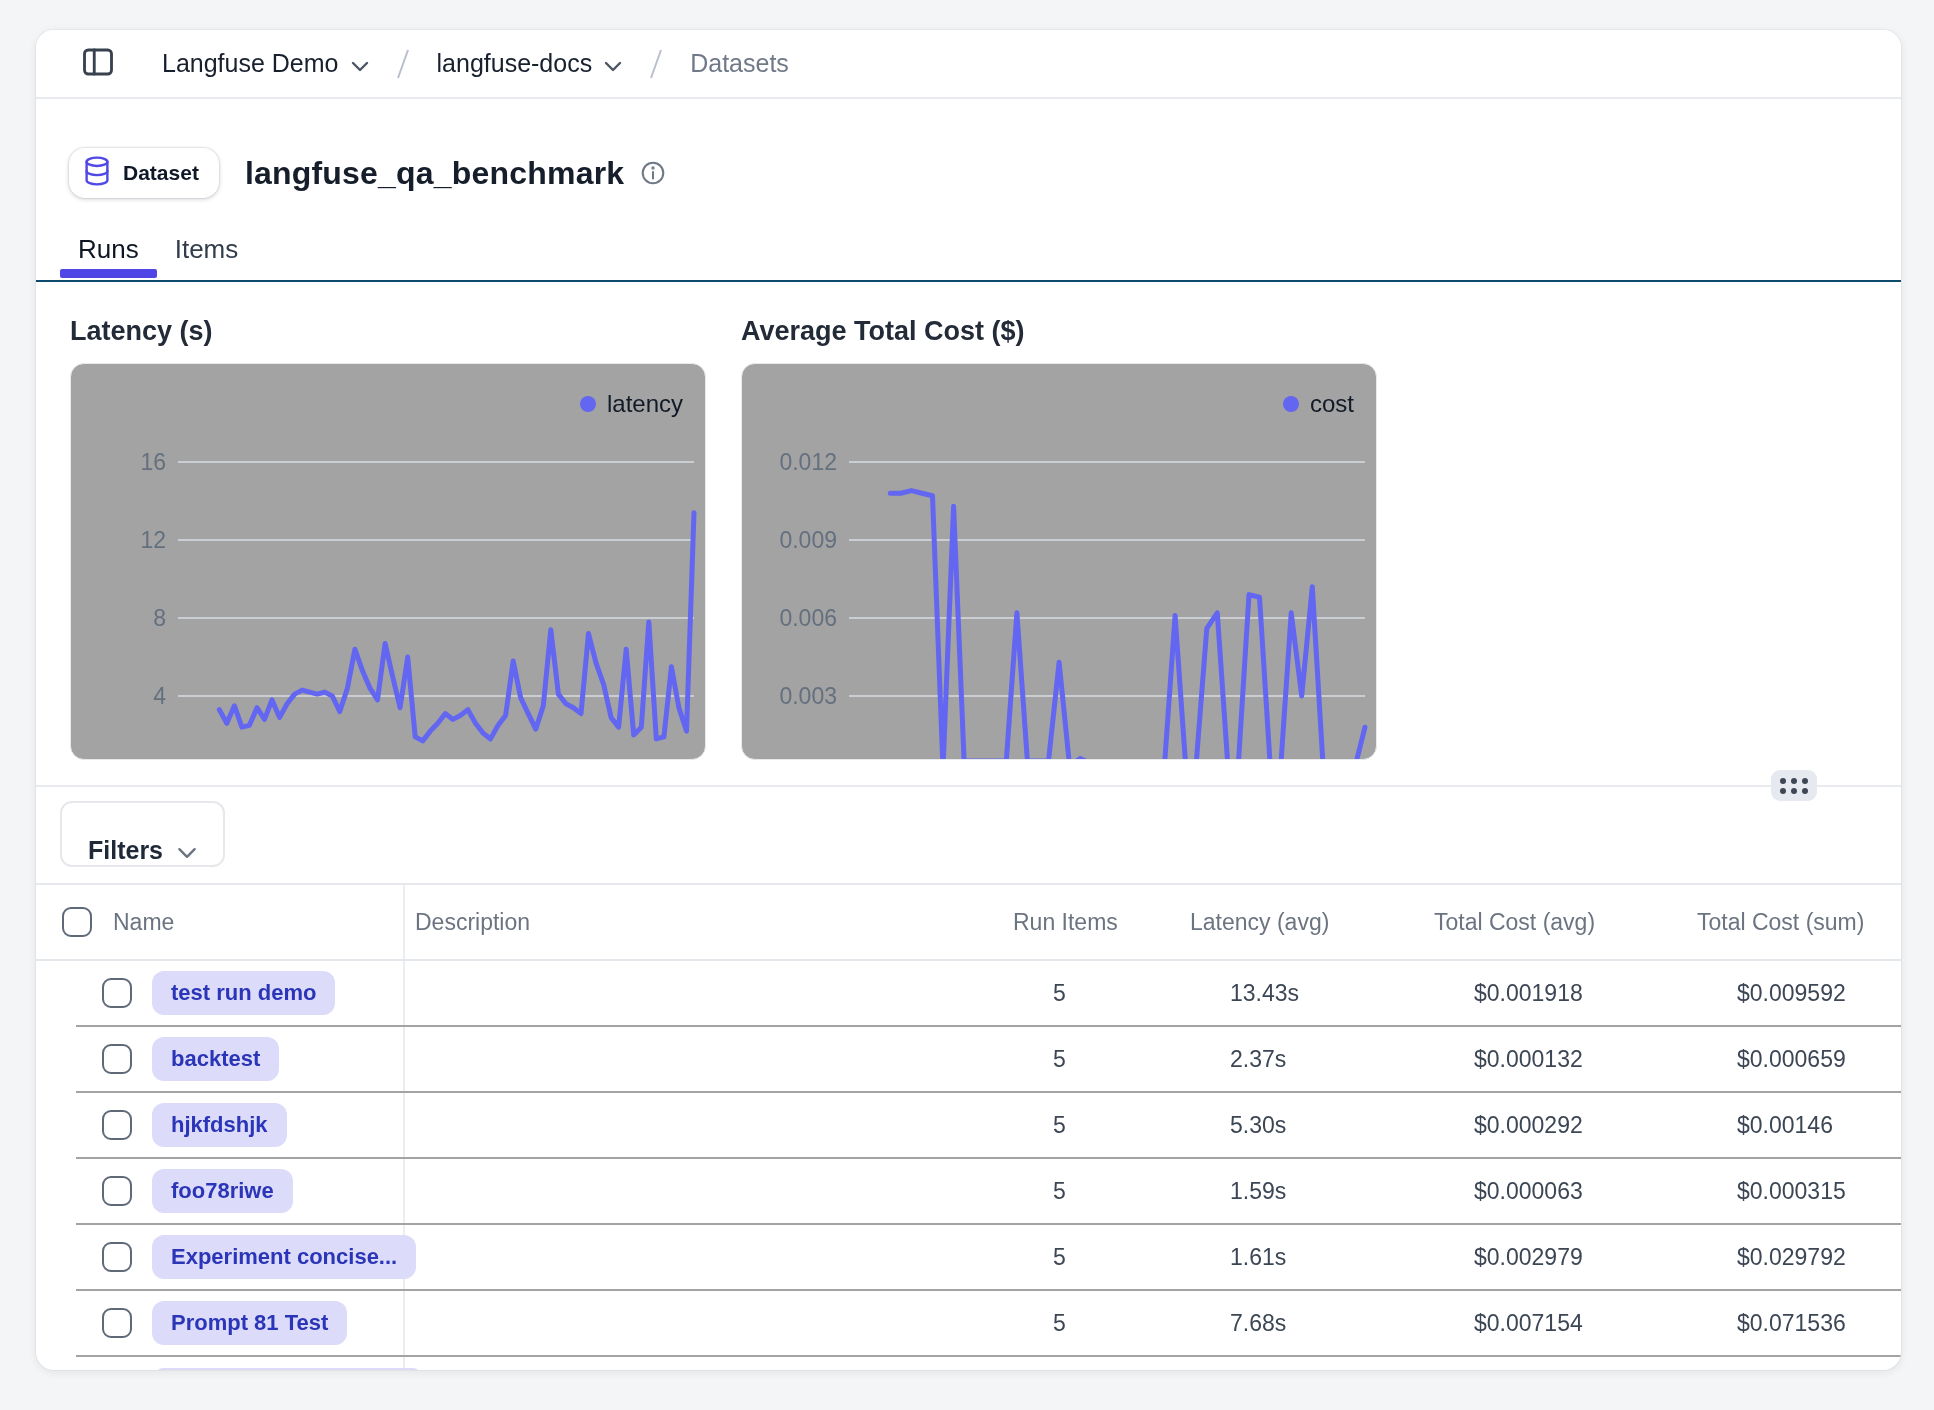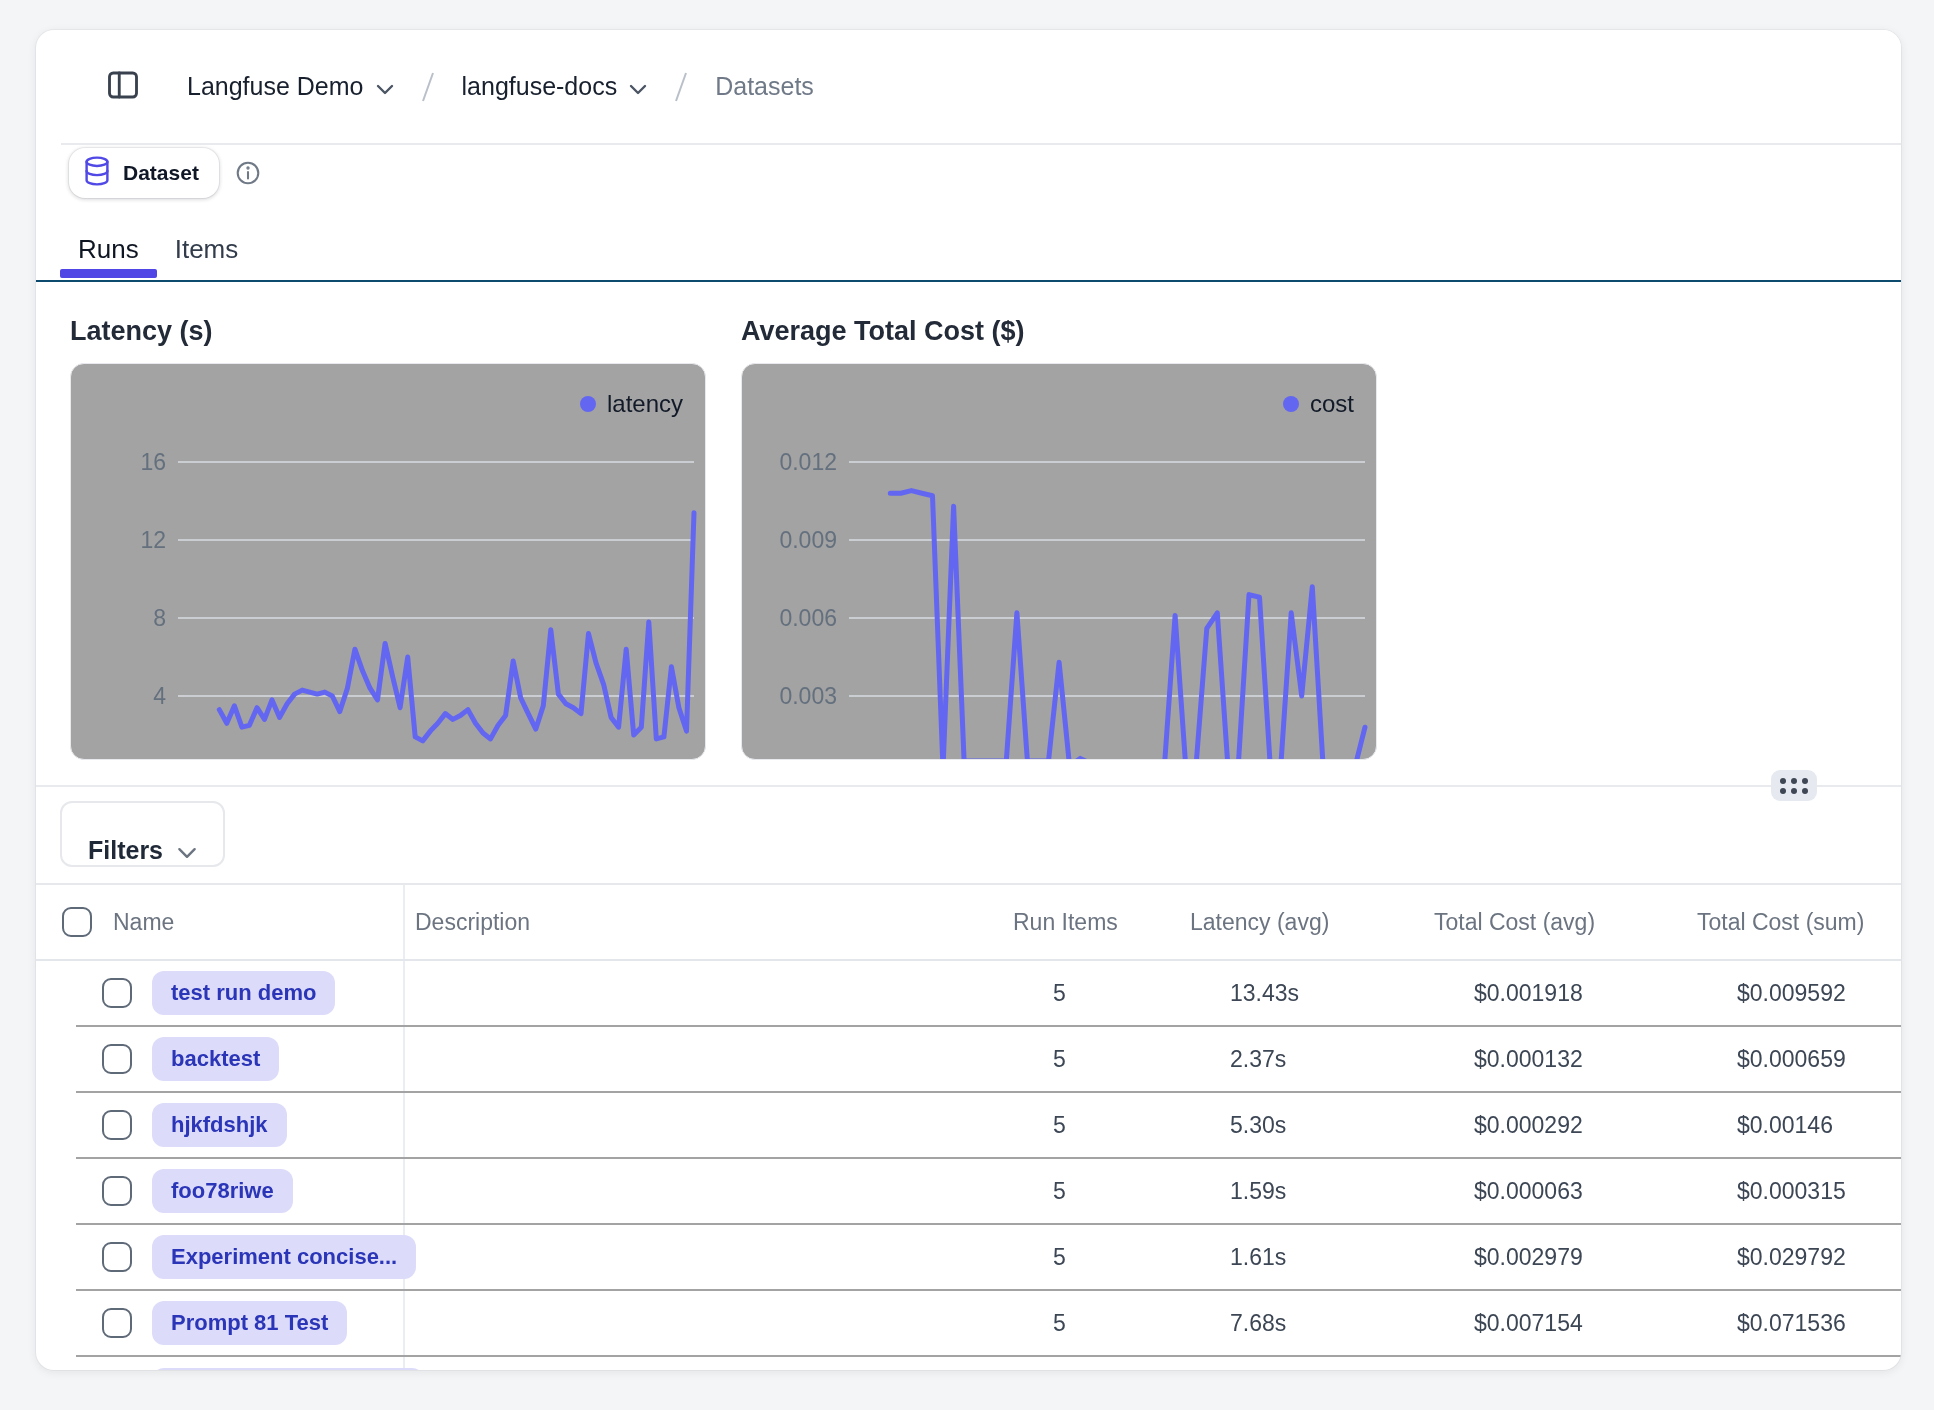--- a/index.html
+++ b/index.html
@@ -12,23 +12,23 @@
     position:relative;
   }
   .card {
     position:absolute; left:36px; top:30px; width:1865px; height:1340px;
     background:#ffffff; border-radius:18px;
     box-shadow:0 2px 10px rgba(16,24,40,.08), 0 0 0 1px rgba(16,24,40,.04);
     overflow:hidden;
   }
   
   .topbar {
-    position:absolute; left:0; top:0; right:0; height:115px;
+    position:absolute; left:0; top:0; right:0; height:69px;
     display:flex; align-items:center; padding-left:38px;
-    border-bottom:2px solid #e8eaee; background:#fff;margin-left:25px;
+    border-bottom:2px solid #e8eaee; background:#fff;
   }
   .panel-btn { background:none; border:none; cursor:pointer; display:flex; align-items:center; padding:6px; }
   .crumbs { display:flex; align-items:center; margin-left:40px; gap:26px; }
   .crumb { display:flex; align-items:center; gap:12px; background:none; border:none; cursor:pointer;
            font-family:inherit; font-size:25px; font-weight:500; color:#18202e; }
   .crumb.muted { color:#6f7987; font-weight:400; cursor:default; }
   .slash { display:flex; align-items:center; }
   
   .title-row { position:absolute; left:33px; top:118px; display:flex; align-items:center; }
   .badge {
@@ -144,20 +144,21 @@
     <span class="badge">
       <span>
         <svg width="28" height="30" viewBox="0 0 24 26" fill="none" stroke="#5149e6" stroke-width="2.1" stroke-linecap="round">
           <ellipse cx="12" cy="5" rx="9" ry="3.6"></ellipse>
           <path d="M3 5 v8 c0 2 4 3.6 9 3.6 s9 -1.6 9 -3.6 v-8"></path>
           <path d="M3 13 v8 c0 2 4 3.6 9 3.6 s9 -1.6 9 -3.6 v-8"></path>
         </svg>
       </span>
       <span class="badge-label">Dataset</span>
     </span>
+    <h1 class="page-title">langfuse_qa_benchmark</h1>
     <span class="info-ic">
       <svg width="26" height="26" viewBox="0 0 24 24" fill="none" stroke="#707a87" stroke-width="1.9" stroke-linecap="round">
         <circle cx="12" cy="12" r="9.5"></circle>
           <line x1="12" y1="11" x2="12" y2="17"></line>
           <circle cx="12" cy="7.4" r="0.6" fill="#707a87"></circle>
       </svg>
     </span>
   </div>
 
   <div class="tabs">

